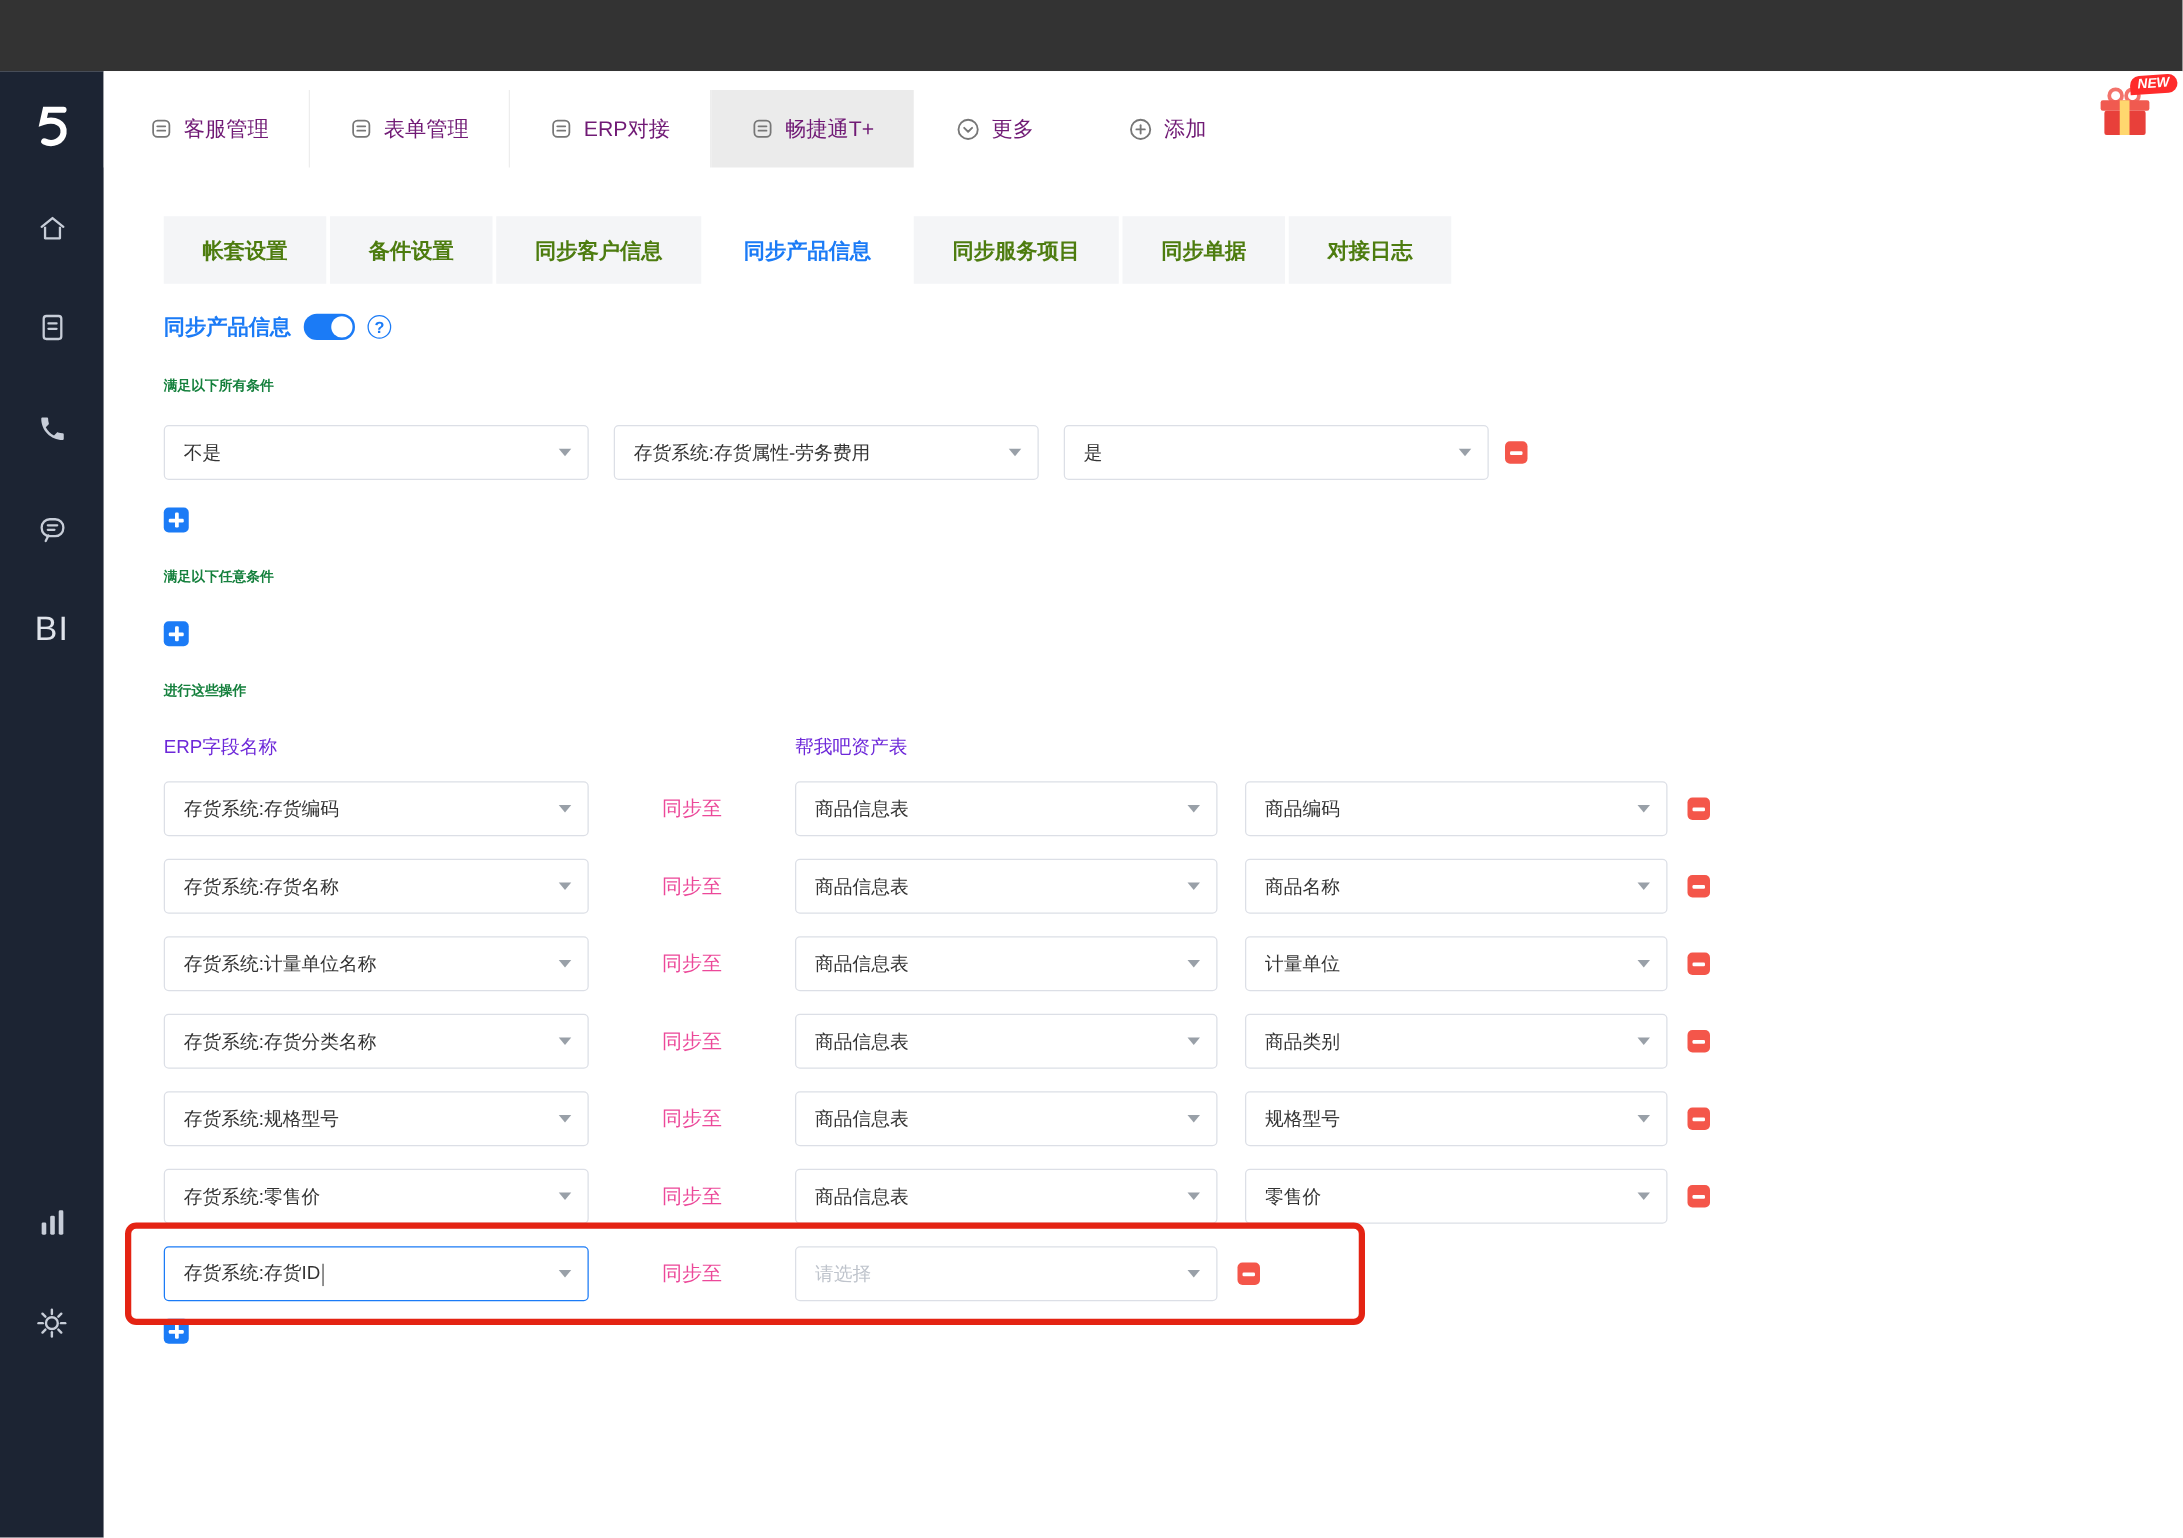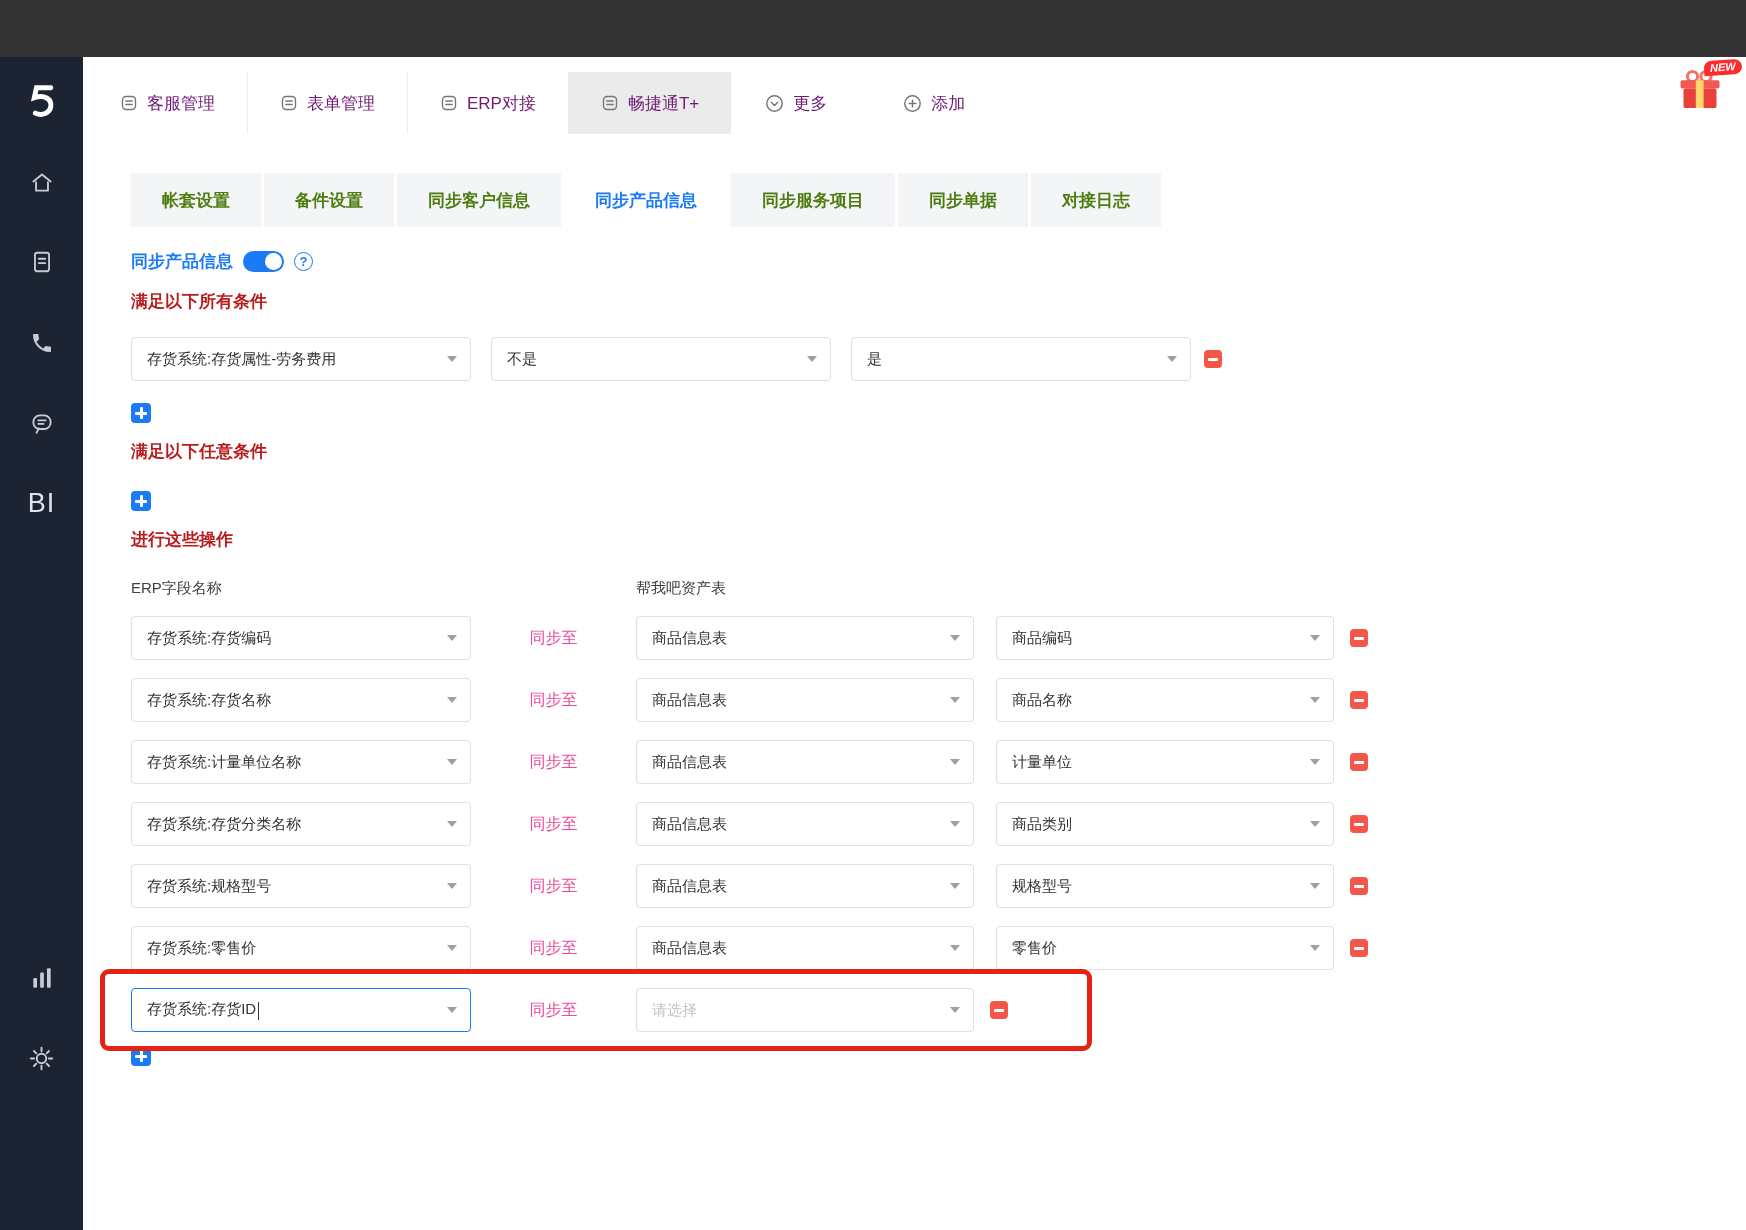--- a/index.html
+++ b/index.html
@@ -33,42 +33,42 @@
   
   .content { padding:39px 0 0 48px; }
   .subtabs { display:flex; }
   .subtab { height:54px; display:flex; align-items:center; padding:0 31px; margin-right:3px; background:#f4f5f7; font-size:17px; font-weight:bold; color:#4d7c0f; cursor:pointer; white-space:nowrap; }
   .subtab.active { background:#fff; color:#1b7bf6; }
   .toggle-row { margin-top:23px; display:flex; align-items:center; gap:10px; }
   .blue-label { color:#1b7bf6; font-size:17px; font-weight:bold; }
   .toggle { width:41px; height:21px; border-radius:11px; background:#1b7bf6; position:relative; cursor:pointer; display:inline-block; }
   .toggle .knob { position:absolute; right:2px; top:2px; width:17px; height:17px; border-radius:50%; background:#fff; }
   .help { width:19px; height:19px; border:1.5px solid #1b7bf6; border-radius:50%; color:#1b7bf6; font-size:13px; font-weight:bold; display:flex; align-items:center; justify-content:center; cursor:pointer; }
-  h3.sec { margin-top:17px; font-size:17px; font-weight:bold; color:#b91c1c; }
+  h3.sec { margin-top:28px; font-size:11px; font-weight:bold; color:#15803d; }
   
   .dd { display:flex; align-items:center; justify-content:space-between; height:44px; border:1px solid #dcdfe6; border-radius:4px; background:#fff; padding:0 13px 0 15px; font-size:15px; color:#333; cursor:pointer; }
   .dd.focus { border-color:#1b7bf6; }
   .ddtext { white-space:nowrap; overflow:hidden; }
   .ddtext.placeholder { color:#bfc4cc; }
   .caret { width:0; height:0; border-left:5px solid transparent; border-right:5px solid transparent; border-top:6px solid #99a0a8; flex:none; margin-left:8px; }
   .tcaret { display:inline-block; width:1px; height:18px; background:#333; margin-left:2px; vertical-align:middle; }
   
   .minus { width:18px; height:18px; border:none; border-radius:4px; background:#f4564a; position:relative; cursor:pointer; flex:none; }
   .minus::after { content:""; position:absolute; left:4px; right:4px; top:7.5px; height:3px; background:#fff; border-radius:1px; }
   .plusbtn { width:20px; height:20px; border:none; border-radius:4px; background:#1b7bf6; position:relative; cursor:pointer; display:block; }
   .plusbtn::before { content:""; position:absolute; left:4px; right:4px; top:8.5px; height:3px; background:#fff; border-radius:1px; }
   .plusbtn::after { content:""; position:absolute; top:4px; bottom:4px; left:8.5px; width:3px; background:#fff; border-radius:1px; }
   .mt22 { margin-top:22px; } .mt28 { margin-top:28px; } .mt14 { margin-top:14px; }
   
   .cond-row { margin-top:24px; display:flex; align-items:center; }
   .cond-row .dd { width:340px; }
   .cond-row .dd + .dd { margin-left:20px; }
   .cond-row .minus { margin-left:13px; }
   
-  .cols-header { margin-top:28px; display:flex; font-size:15px; color:#404040; }
+  .cols-header { margin-top:28px; display:flex; font-size:15px; color:#6d28d9; }
   .ch1 { width:340px; } .ch2 { width:165px; } .ch3 { width:338px; }
   .mrow { margin-top:18px; display:flex; align-items:center; position:relative; }
   .c1 { width:340px; flex:none; }
   .c2 { width:165px; flex:none; text-align:center; font-size:16px; color:#ec4899; }
   .c3 { width:338px; flex:none; margin-right:22px; }
   .c4 { width:338px; flex:none; margin-right:16px; }
   .mrow .minus.after-c3 { margin-left:-6px; }
   .hl { position:absolute; left:-31px; top:-19px; width:992px; height:82px; border:5px solid #e42313; border-radius:9px; pointer-events:none; z-index:5; }
   svg { display:block; }
 </style>
@@ -229,25 +229,25 @@
       <span class="toggle">
           <span class="knob"></span>
         </span>
       <span class="help">?</span>
     </div>
 
     <h3 class="sec">满足以下所有条件</h3>
 
     <div class="cond-row">
       <div class="dd">
-        <span class="ddtext">存货系统:存货属性-劳务费用</span>
+        <span class="ddtext">不是</span>
           <i class="caret"></i>
       </div>
       <div class="dd">
-        <span class="ddtext">不是</span>
+        <span class="ddtext">存货系统:存货属性-劳务费用</span>
           <i class="caret"></i>
       </div>
       <div class="dd">
         <span class="ddtext">是</span>
           <i class="caret"></i>
       </div>
       <button class="minus"></button>
     </div>
     <button class="plusbtn mt22"></button>
 

